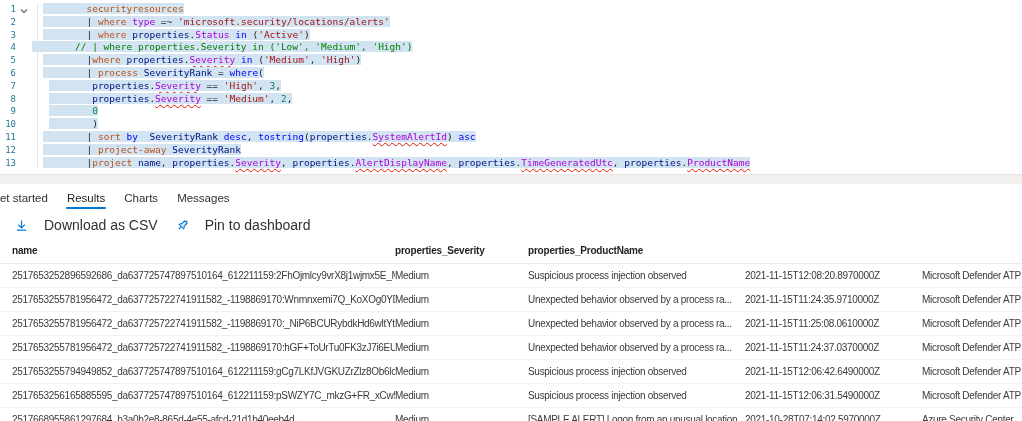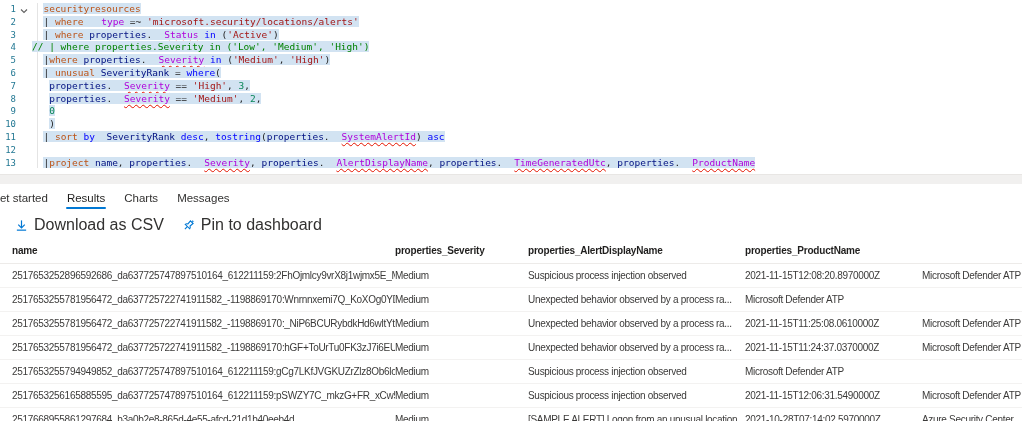--- a/index.html
+++ b/index.html
@@ -11,42 +11,42 @@
   
   .editor{position:relative;height:174px;background:#fff;overflow:hidden;padding-top:3px;box-sizing:border-box;}
   .indent-guide{position:absolute;left:37px;top:3px;bottom:6px;width:1px;background:#e4e4e4;}
   .line{display:flex;align-items:flex-start;height:12.8px;line-height:12.8px;white-space:pre;
         font-family:"DejaVu Sans Mono","Liberation Mono",monospace;font-size:9.5px;position:relative;}
   .ln{display:inline-block;width:16px;text-align:right;color:var(--line-number);font-size:9px;flex:none;}
   .fold{display:inline-block;width:16px;flex:none;text-align:center;color:#616161;}
   .fold svg{vertical-align:middle;margin-top:2px;}
   .codetxt{flex:none;}
   .ind{background:transparent;}
-  .hl{background:var(--selection);}
+  .hl{background:var(--selection);padding-left:43px;}
   .tok.t{color:var(--syn-operator);}
   .tok.k{color:var(--syn-keyword);margin-top:32px;}
   .tok.s{color:var(--syn-string);}
   .tok.c{color:var(--syn-comment);}
   .tok.n{color:var(--syn-number);}
-  .tok.m{color:var(--syn-column);margin-left:12px;}
+  .tok.m{color:var(--syn-column);}
   .tok.i{color:var(--syn-identifier);}
   .tok.p{color:var(--syn-plain);}
   .tok.u{text-decoration-line:underline;text-decoration-style:wavy;text-decoration-color:var(--squiggle);
          text-decoration-thickness:1px;text-underline-offset:2px;}
   
   .splitter{height:10px;background:var(--splitter);border-top:1px solid #e8e6e4;box-sizing:border-box;}
   
   .tabs{display:flex;align-items:flex-end;height:28px;padding-left:0;background:#fff;}
   .tab{margin-left:-9px;margin-right:0;padding:4px 0 8px 0;font-size:11.5px;color:#323130;cursor:pointer;position:relative;}
   .tab + .tab{margin-left:19px;}
   .tab.active{font-weight:400;color:#201f1e;}
   .tab.active::after{content:"";position:absolute;left:-1px;right:-1px;bottom:3px;height:2px;background:var(--accent);border-radius:1px;}
   
   .toolbar{display:flex;align-items:center;height:26px;padding-left:15px;gap:18px;background:#fff;}
-  .tool-btn{display:flex;align-items:center;gap:6px;font-size:16px;color:#323130;cursor:pointer;}
+  .tool-btn{display:flex;align-items:center;gap:16px;font-size:14px;color:#323130;cursor:pointer;}
   .tool-btn svg{flex:none;}
   
   .grid{width:1022px;}
   .grid-row{display:grid;grid-template-columns:395px 133px 217px 177px 100px;align-items:center;}
   .grid-row > div{white-space:nowrap;overflow:hidden;letter-spacing:-0.3px;font-size:10px;color:var(--cell-text);}
   .grid-row > div:first-child{padding-left:12px;box-sizing:border-box;}
   .grid-head{height:25px;border-bottom:1px solid var(--border);}
   .grid-head > div{font-weight:700;color:var(--header-text);letter-spacing:-0.2px;overflow:visible;}
   .data-row{height:23px;border-bottom:1px solid #f3f2f1;}
 </style>
@@ -56,27 +56,27 @@
 <div class="editor">
   <div class="indent-guide"></div>
   <div>
       <div class="line"><span class="ln">1</span><span class="fold"><svg width="8" height="8" viewBox="0 0 8 8">
             <path d="M1 2.5 L4 5.5 L7 2.5" fill="none" stroke="#616161" stroke-width="1.1"></path>
           </svg></span><span class="codetxt"><span class="ind">  </span><span class="hl"><span class="tok t">securityresources</span></span></span></div>
       <div class="line"><span class="ln">2</span><span class="fold"></span><span class="codetxt"><span class="ind">  </span><span class="hl"><span class="tok p">| </span><span class="tok t">where</span><span class="tok p"> </span><span class="tok m">type</span><span class="tok p"> =~ </span><span class="tok s">'microsoft.security/locations/alerts'</span></span></span></div>
       <div class="line"><span class="ln">3</span><span class="fold"></span><span class="codetxt"><span class="ind">  </span><span class="hl"><span class="tok p">| </span><span class="tok t">where</span><span class="tok p"> </span><span class="tok i">properties</span><span class="tok p">.</span><span class="tok m u">Status</span><span class="tok p"> </span><span class="tok k">in</span><span class="tok p"> (</span><span class="tok s">'Active'</span><span class="tok p">)</span></span></span></div>
       <div class="line"><span class="ln">4</span><span class="fold"></span><span class="codetxt"><span class="ind"></span><span class="hl"><span class="tok c">// | where properties.Severity in ('Low', 'Medium', 'High')</span></span></span></div>
       <div class="line"><span class="ln">5</span><span class="fold"></span><span class="codetxt"><span class="ind">  </span><span class="hl"><span class="tok p">|</span><span class="tok t">where</span><span class="tok p"> </span><span class="tok i">properties</span><span class="tok p">.</span><span class="tok m u">Severity</span><span class="tok p"> </span><span class="tok k">in</span><span class="tok p"> (</span><span class="tok s">'Medium'</span><span class="tok p">, </span><span class="tok s">'High'</span><span class="tok p">)</span></span></span></div>
-      <div class="line"><span class="ln">6</span><span class="fold"></span><span class="codetxt"><span class="ind">  </span><span class="hl"><span class="tok p">| </span><span class="tok t">unusual</span><span class="tok p"> </span><span class="tok i">SeverityRank</span><span class="tok p"> = </span><span class="tok k">where</span><span class="tok p">(</span></span></span></div>
+      <div class="line"><span class="ln">6</span><span class="fold"></span><span class="codetxt"><span class="ind">  </span><span class="hl"><span class="tok p">| </span><span class="tok t">process</span><span class="tok p"> </span><span class="tok i">SeverityRank</span><span class="tok p"> = </span><span class="tok k">where</span><span class="tok p">(</span></span></span></div>
       <div class="line"><span class="ln">7</span><span class="fold"></span><span class="codetxt"><span class="ind">   </span><span class="hl"><span class="tok i">properties</span><span class="tok p">.</span><span class="tok m u">Severity</span><span class="tok p"> == </span><span class="tok s">'High'</span><span class="tok p">, </span><span class="tok n">3</span><span class="tok p">,</span></span></span></div>
       <div class="line"><span class="ln">8</span><span class="fold"></span><span class="codetxt"><span class="ind">   </span><span class="hl"><span class="tok i">properties</span><span class="tok p">.</span><span class="tok m u">Severity</span><span class="tok p"> == </span><span class="tok s">'Medium'</span><span class="tok p">, </span><span class="tok n">2</span><span class="tok p">,</span></span></span></div>
       <div class="line"><span class="ln">9</span><span class="fold"></span><span class="codetxt"><span class="ind">   </span><span class="hl"><span class="tok n">0</span></span></span></div>
       <div class="line"><span class="ln">10</span><span class="fold"></span><span class="codetxt"><span class="ind">   </span><span class="hl"><span class="tok p">)</span></span></span></div>
       <div class="line"><span class="ln">11</span><span class="fold"></span><span class="codetxt"><span class="ind">  </span><span class="hl"><span class="tok p">| </span><span class="tok t">sort</span><span class="tok p"> </span><span class="tok k">by</span><span class="tok p">  </span><span class="tok i">SeverityRank</span><span class="tok p"> </span><span class="tok k">desc</span><span class="tok p">, </span><span class="tok k">tostring</span><span class="tok p">(</span><span class="tok i">properties</span><span class="tok p">.</span><span class="tok m u">SystemAlertId</span><span class="tok p">) </span><span class="tok k">asc</span></span></span></div>
-      <div class="line"><span class="ln">12</span><span class="fold"></span></div>
+      <div class="line"><span class="ln">12</span><span class="fold"></span><span class="codetxt"><span class="ind">  </span><span class="hl"><span class="tok p">| </span><span class="tok t">project-away</span><span class="tok p"> </span><span class="tok i">SeverityRank</span></span></span></div>
       <div class="line"><span class="ln">13</span><span class="fold"></span><span class="codetxt"><span class="ind">  </span><span class="hl"><span class="tok p">|</span><span class="tok t">project</span><span class="tok p"> </span><span class="tok i">name</span><span class="tok p">, </span><span class="tok i">properties</span><span class="tok p">.</span><span class="tok m u">Severity</span><span class="tok p">, </span><span class="tok i">properties</span><span class="tok p">.</span><span class="tok m u">AlertDisplayName</span><span class="tok p">, </span><span class="tok i">properties</span><span class="tok p">.</span><span class="tok m u">TimeGeneratedUtc</span><span class="tok p">, </span><span class="tok i">properties</span><span class="tok p">.</span><span class="tok m u">ProductName</span></span></span></div>
     </div>
 </div>
 
 <div class="splitter"></div>
 
 <div class="tabs">
     <div class="tab">Get started</div>
     <div class="tab active">Results</div>
     <div class="tab">Charts</div>
@@ -101,55 +101,56 @@
       <path d="M11.5 1 l0.7 1.1 1.1 0.3 -1.1 0.4 -0.7 1 -0.4 -1 -1.1 -0.4 1.1 -0.3 Z" fill="var(--accent)"></path>
     </svg>
     <span>Pin to dashboard</span>
   </div>
 </div>
 
 <div class="grid">
   <div class="grid-row grid-head">
       <div>name</div>
       <div>properties_Severity</div>
-      <div>properties_AlertDisplayName</div>
       <div>properties_ProductName</div>
     </div>
   <div>
       <div class="grid-row data-row">
         <div>2517653252896592686_da637725747897510164_612211159:2FhOjmlcy9vrX8j1wjmx5E_MCMP...</div>
         <div>Medium</div>
         <div>Suspicious process injection observed</div>
         <div>2021-11-15T12:08:20.8970000Z</div>
         <div>Microsoft Defender ATP</div>
       </div>
       <div class="grid-row data-row">
         <div>2517653255781956472_da637725722741911582_-1198869170:Wnrnnxemi7Q_KoXOg0YDIKZ7...</div>
         <div>Medium</div>
         <div>Unexpected behavior observed by a process ra...</div>
+        <div>2021-11-15T11:24:35.9710000Z</div>
         <div>Microsoft Defender ATP</div>
       </div>
       <div class="grid-row data-row">
         <div>2517653255781956472_da637725722741911582_-1198869170:_NiP6BCURybdkHd6wltYtgGSR...</div>
         <div>Medium</div>
         <div>Unexpected behavior observed by a process ra...</div>
         <div>2021-11-15T11:25:08.0610000Z</div>
         <div>Microsoft Defender ATP</div>
       </div>
       <div class="grid-row data-row">
         <div>2517653255781956472_da637725722741911582_-1198869170:hGF+ToUrTu0FK3zJ7i6EU1HaoT...</div>
         <div>Medium</div>
         <div>Unexpected behavior observed by a process ra...</div>
         <div>2021-11-15T11:24:37.0370000Z</div>
         <div>Microsoft Defender ATP</div>
       </div>
       <div class="grid-row data-row">
         <div>2517653255794949852_da637725747897510164_612211159:gCg7LKfJVGKUZrZlz8Ob6lclUyn3...</div>
         <div>Medium</div>
         <div>Suspicious process injection observed</div>
+        <div>2021-11-15T12:06:42.6490000Z</div>
         <div>Microsoft Defender ATP</div>
       </div>
       <div class="grid-row data-row">
         <div>2517653256165885595_da637725747897510164_612211159:pSWZY7C_mkzG+FR_xCw5KETwJ...</div>
         <div>Medium</div>
         <div>Suspicious process injection observed</div>
         <div>2021-11-15T12:06:31.5490000Z</div>
         <div>Microsoft Defender ATP</div>
       </div>
       <div class="grid-row data-row">

